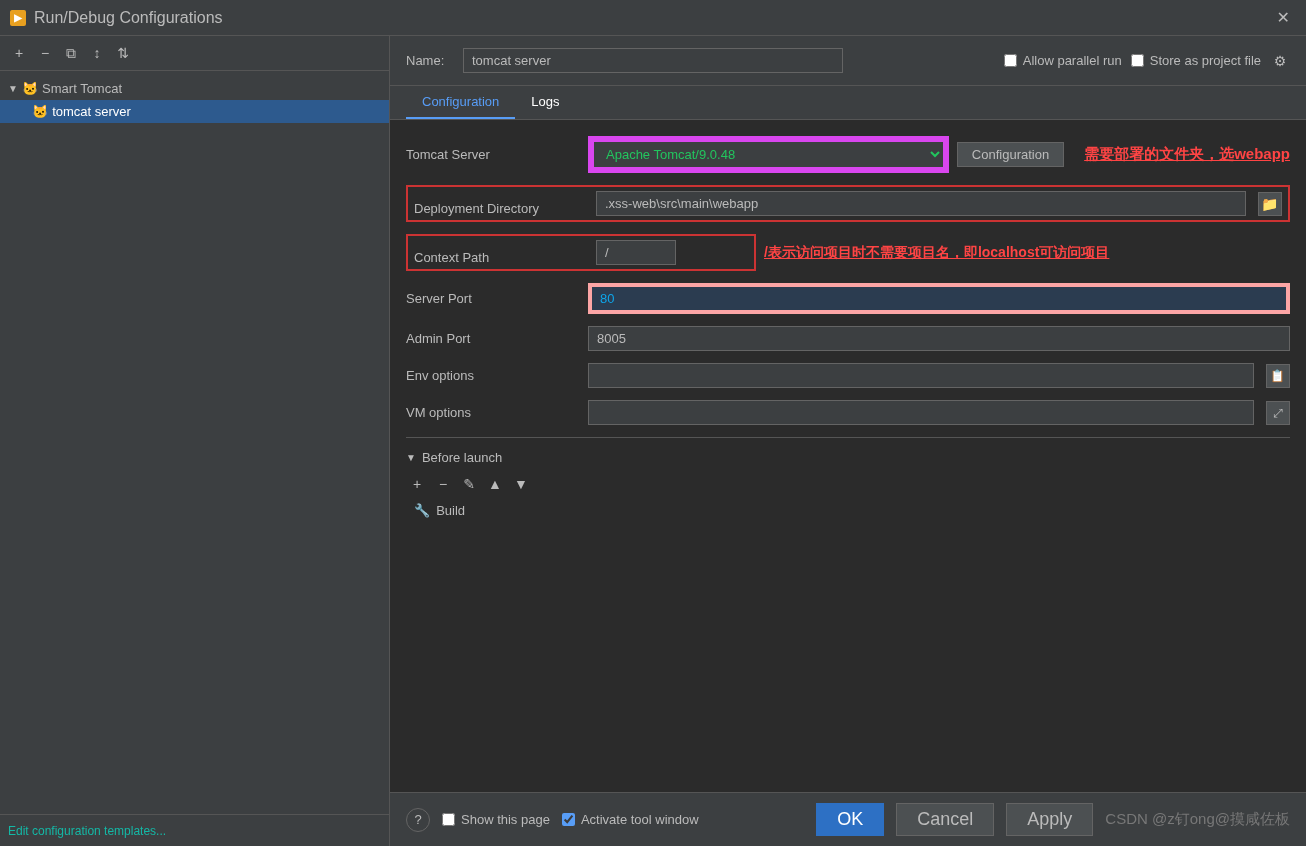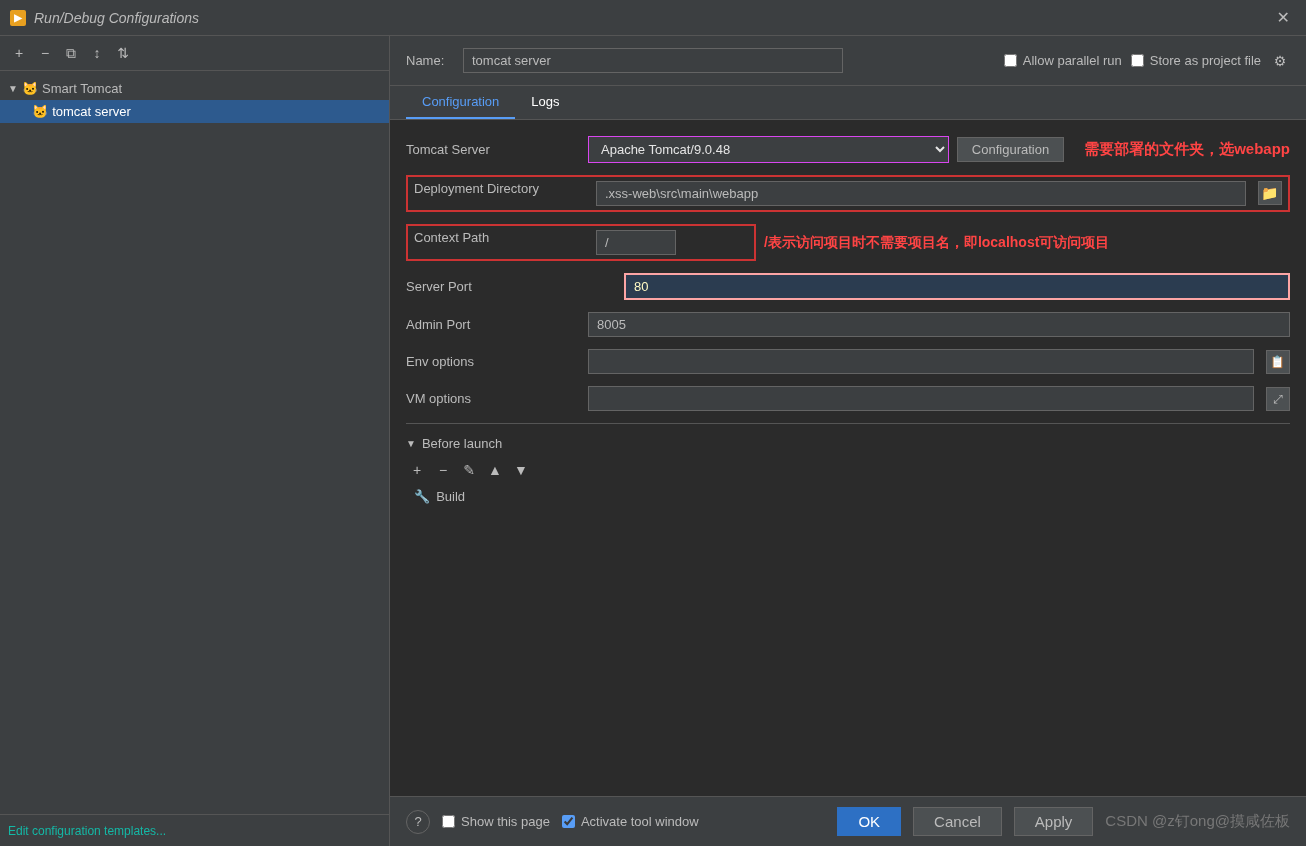--- a/index.html
+++ b/index.html
@@ -25,23 +25,22 @@
     .title-bar-icon {
       width: 16px; height: 16px;
       background: #e8a020;
       border-radius: 2px;
       margin-right: 8px;
       display: flex; align-items: center; justify-content: center;
       font-size: 10px; color: #fff; font-weight: bold;
     }
     .title-bar-title {
       color: #bbbbbb;
-      font-size: 14px;
-      flex: 1;
-      font-style: italic;
+      font-size: 16px;
+      flex: 1;
     }
     .title-bar-close {
       cursor: pointer;
       color: #bbbbbb;
       font-size: 16px;
       padding: 2px 6px;
     }
 
     
     .main-container {
@@ -211,37 +210,36 @@
       flex: 1;
       background: #3c3f41;
       border: 1px solid #646464;
       color: #bbbbbb;
       padding: 4px 8px;
       font-size: 13px;
       outline: none;
     }
 
     .form-input.highlighted {
-      border: 2px solid #fca5a5;
+      border: 4px solid #fca5a5;
       background: #2b3c50;
-      color: #fef9c3;
-      margin-left: 36px;
+      color: #0ea5e9;
     }
 
     .tomcat-server-row {
       display: flex;
       align-items: center;
       gap: 8px;
       flex: 1;
     }
     .tomcat-select {
       flex: 1;
       background: #3c3f41;
-      border: 1px solid #d946ef;
-      color: #e5e5e5;
+      border: 6px solid #d946ef;
+      color: #22c55e;
       padding: 4px 8px;
       font-size: 13px;
       outline: none;
     }
     .config-btn {
       background: #4c5052;
       border: 1px solid #646464;
       color: #bbbbbb;
       padding: 4px 14px;
       cursor: pointer;
@@ -254,21 +252,21 @@
       border: 1px solid #646464;
       display: flex; align-items: center; justify-content: center;
       cursor: pointer;
       font-size: 14px;
       color: #bbbbbb;
     }
 
     
     .form-row-bordered {
       display: flex;
-      align-items: flex-start;
+      align-items: flex-end;
       margin-bottom: 12px;
       gap: 12px;
       border: 2px solid #cc3333;
       padding: 4px 6px;
     }
 
     
     .before-launch-section {
       margin-top: 8px;
       border-top: 1px solid #555;
@@ -313,21 +311,21 @@
       align-items: center;
       padding: 10px 16px;
       border-top: 1px solid #555;
       background: #3c3f41;
       gap: 12px;
     }
     .bottom-btn {
       padding: 5px 20px;
       border: 1px solid #646464;
       cursor: pointer;
-      font-size: 15px;
+      font-size: 18px;
     }
     .bottom-btn.primary {
       background: #2d70c4;
       border-color: #2d70c4;
       color: #ffffff;
     }
     .bottom-btn.secondary {
       background: #4c5052;
       color: #bbbbbb;
     }
@@ -346,20 +344,21 @@
       font-size: 15px;
       color: #777;
       margin-left: auto;
     }
 
     
     .annotation-red {
       color: #ff4444;
       font-size: 15px;
       font-weight: bold;
+      text-decoration: underline;
     }
   </style>
 </head>
 <body>
 
 <div class="title-bar">
   <div class="title-bar-icon">
     <span>▶</span>
   </div>
   <span class="title-bar-title">Run/Debug Configurations</span>

